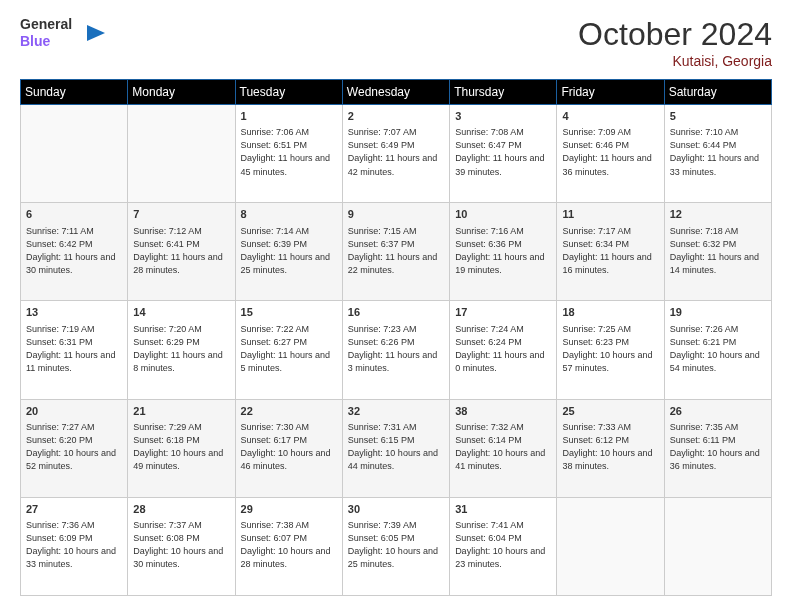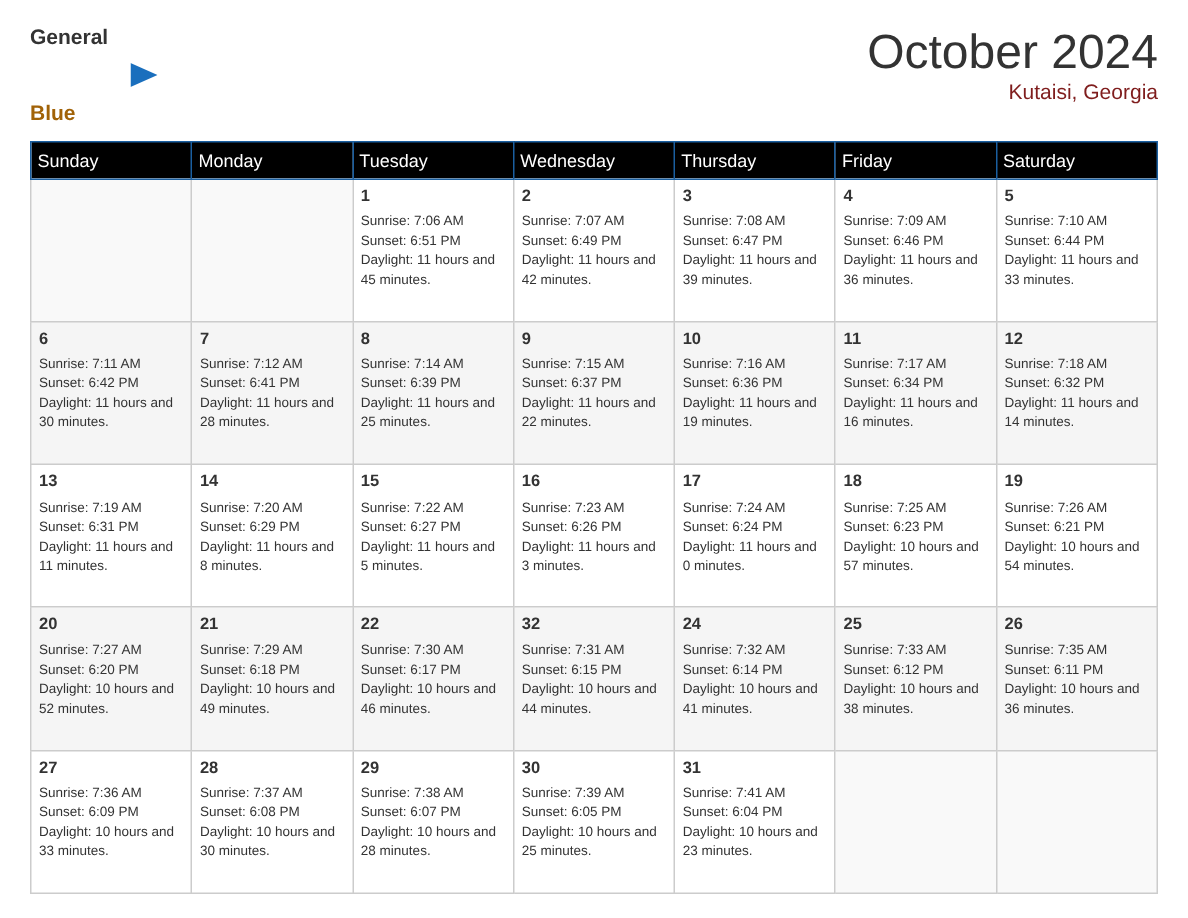--- a/index.html
+++ b/index.html
@@ -26,21 +26,21 @@
     .logo {
       display: flex;
       align-items: center;
       gap: 4px;
     }
     .logo-text {
       font-size: 14px;
       line-height: 1.2;
     }
     .logo-text .general { font-weight: bold; color: #333; }
-    .logo-text .blue { font-weight: bold; color: #a16207; margin-top: 34px; }
+    .logo-text .blue { font-weight: bold; color: #8b5cf6; }
     .title-block {
       text-align: right;
     }
     .month-year {
       font-size: 32px;
       color: #333;
       font-weight: 300;
     }
     .location {
       font-size: 14px;
@@ -222,21 +222,21 @@
           </td>
           <td>
             <span class="day-number">22</span>
             <div class="day-info">Sunrise: 7:30 AM<br>Sunset: 6:17 PM<br>Daylight: 10 hours and 46 minutes.</div>
           </td>
           <td>
             <span class="day-number">32</span>
             <div class="day-info">Sunrise: 7:31 AM<br>Sunset: 6:15 PM<br>Daylight: 10 hours and 44 minutes.</div>
           </td>
           <td>
-            <span class="day-number">24</span>
+            <span class="day-number">38</span>
             <div class="day-info">Sunrise: 7:32 AM<br>Sunset: 6:14 PM<br>Daylight: 10 hours and 41 minutes.</div>
           </td>
           <td>
             <span class="day-number">25</span>
             <div class="day-info">Sunrise: 7:33 AM<br>Sunset: 6:12 PM<br>Daylight: 10 hours and 38 minutes.</div>
           </td>
           <td>
             <span class="day-number">26</span>
             <div class="day-info">Sunrise: 7:35 AM<br>Sunset: 6:11 PM<br>Daylight: 10 hours and 36 minutes.</div>
           </td>

